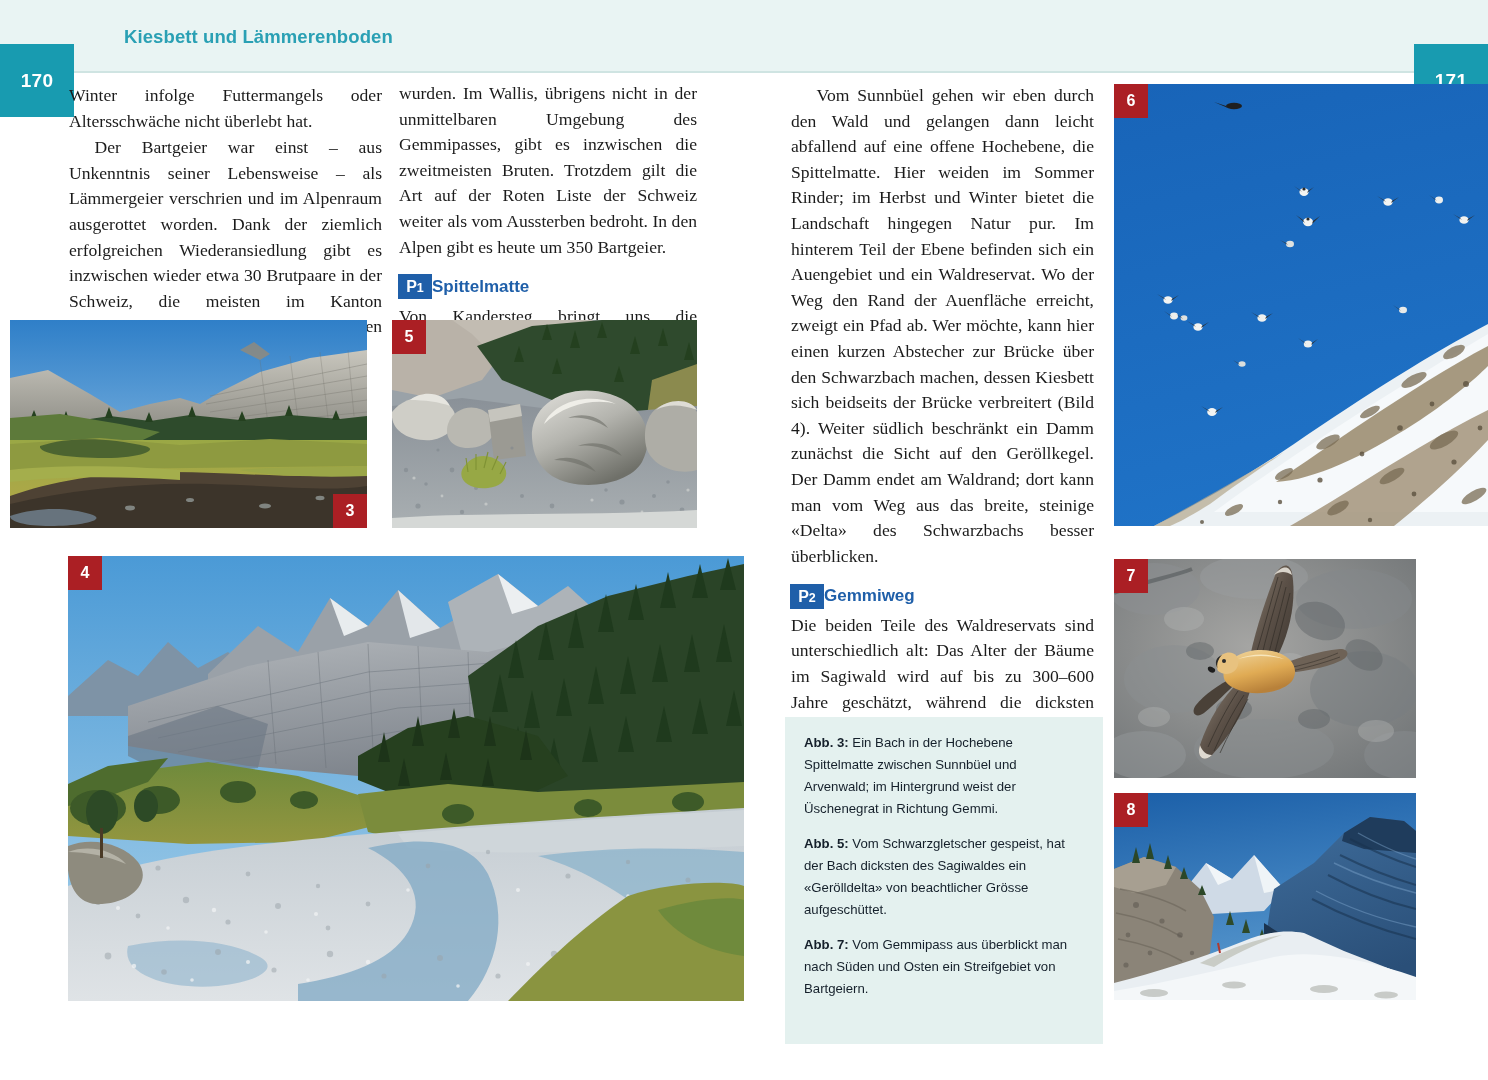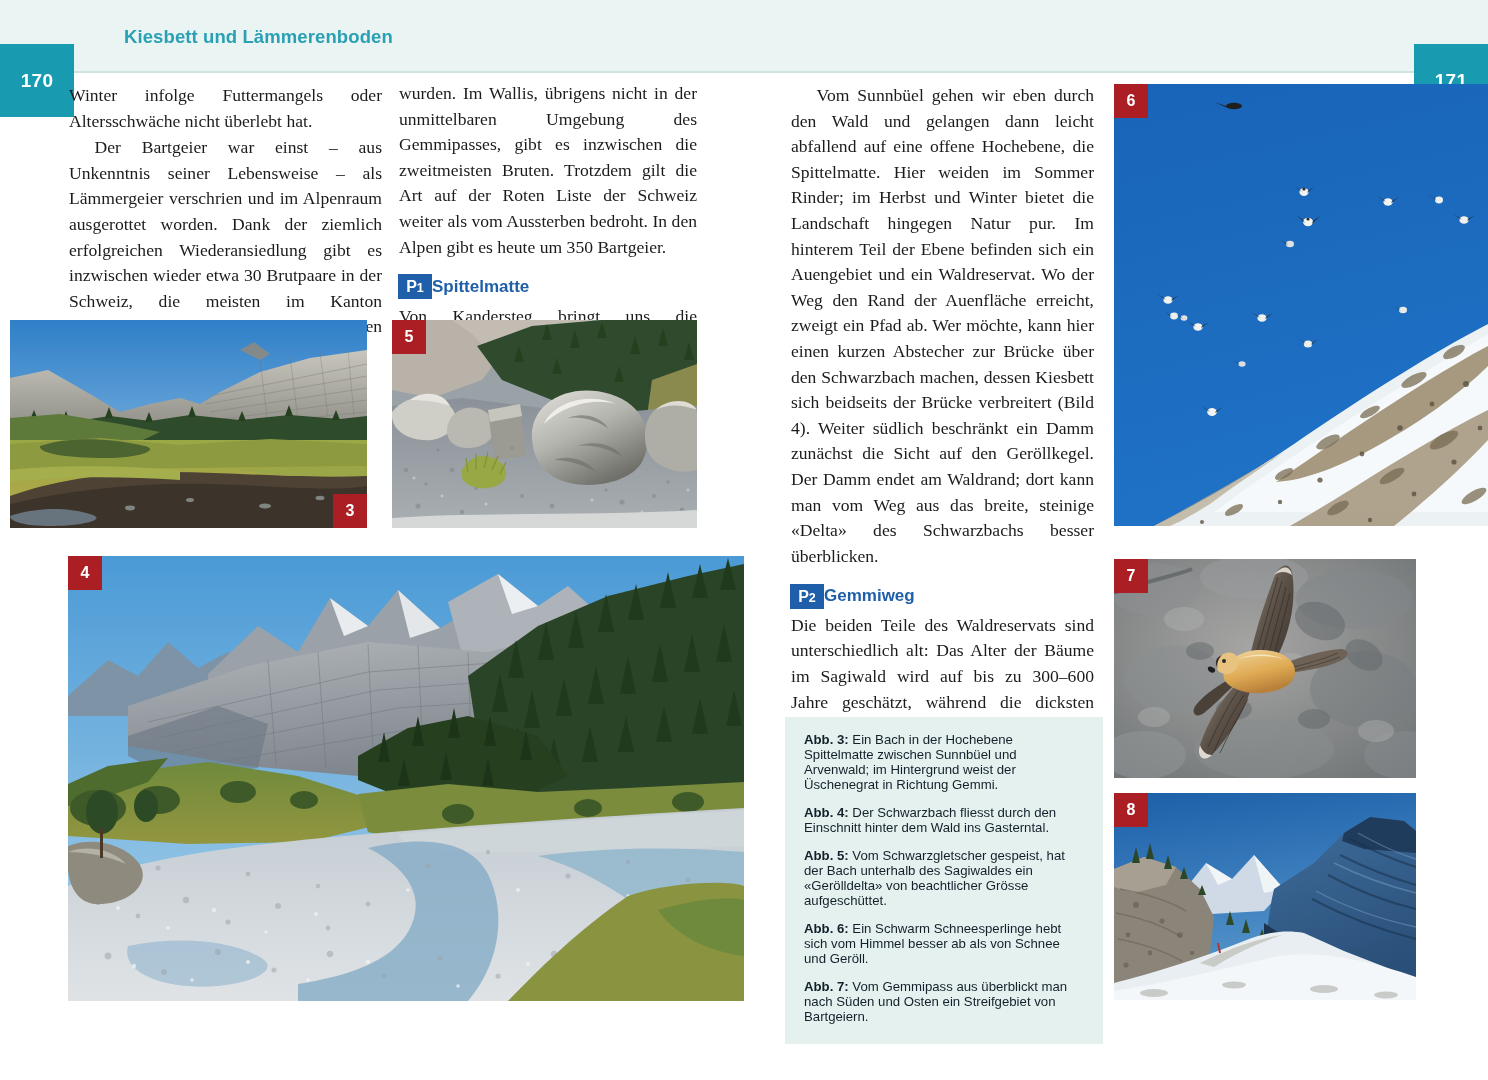--- a/index.html
+++ b/index.html
@@ -106,21 +106,21 @@
   #fig8{left:1114px;top:793px; width:302px; height:207px;}
 
   
   .capbox{
     position:absolute;left:785px;top:717px;width:318px;height:327px;
     background:#e4f1ef;
     box-sizing:border-box;
     padding:15px 19px 10px 19px;
     font-family:"Liberation Sans", sans-serif;
     font-size:13.2px;
-    line-height:15px;
+    line-height:22px;
     color:#15202b;
   }
   .capbox p{margin:0 0 13px 0;}
   .capbox p:last-child{margin-bottom:0;}
   .capbox b{font-weight:700;}
 
   
   .scene{position:absolute;inset:0;}
   .scene svg{display:block;width:100%;height:100%;}
 </style>
@@ -800,20 +800,18 @@
         </g>
 
         <path d="M104,150 L106,160" stroke="#b03a30" stroke-width="2" fill="none"></path>
       </svg>
     </div>
     <div class="fignum tl">8</div>
   </div>
 
   <div class="capbox">
     <p><b>Abb. 3:</b><span> Ein Bach in der Hochebene Spittelmatte zwischen Sunnbüel und Arvenwald; im Hintergrund weist der Üschenegrat in Richtung Gemmi.</span></p>
-    <p><b>Abb. 4:</b><span> Der Schwarzbach fliesst durch den Einschnitt hinter dem Wald ins Gasterntal.</span></p>
-    <p><b>Abb. 5:</b><span> Vom Schwarzgletscher gespeist, hat der Bach unterhalb des Sagiwaldes ein «Gerölldelta» von beachtlicher Grösse aufgeschüttet.</span></p>
-    <p><b>Abb. 6:</b><span> Ein Schwarm Schneesperlinge hebt sich vom Himmel besser ab als von Schnee und Geröll.</span></p>
+    <p><b>Abb. 5:</b><span> Vom Schwarzgletscher gespeist, hat der Bach dicksten des Sagiwaldes ein «Gerölldelta» von beachtlicher Grösse aufgeschüttet.</span></p>
     <p><b>Abb. 7:</b><span> Vom Gemmipass aus überblickt man nach Süden und Osten ein Streifgebiet von Bartgeiern.</span></p>
 
   </div>
 
 </div>
 
 </body></html>

